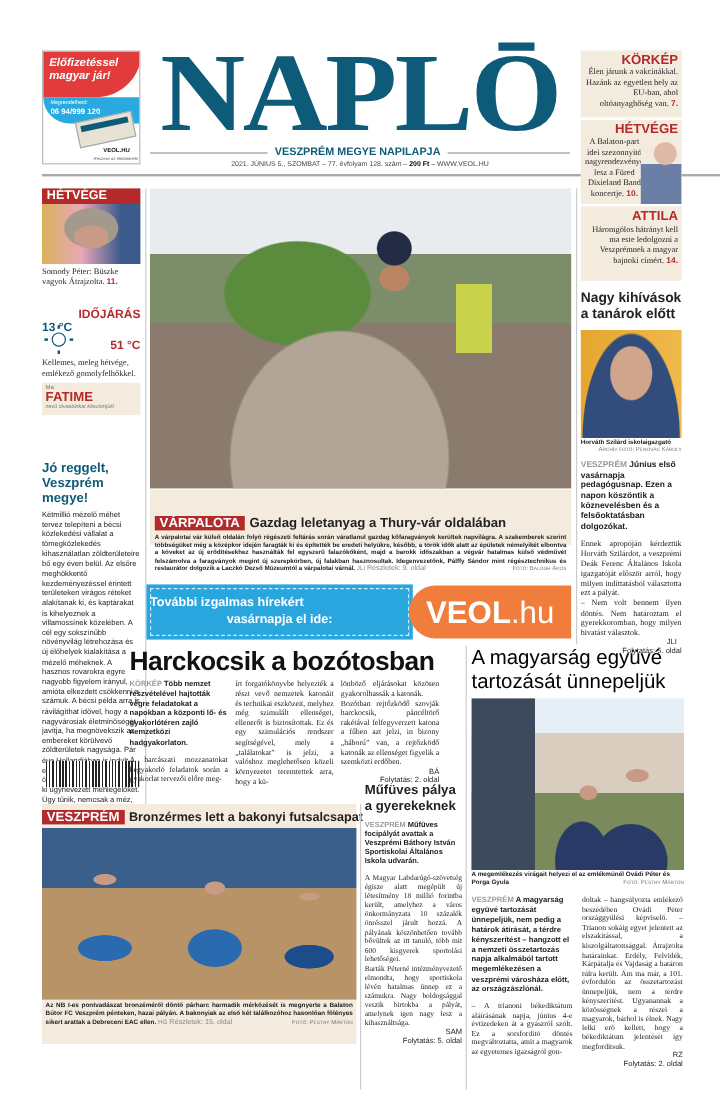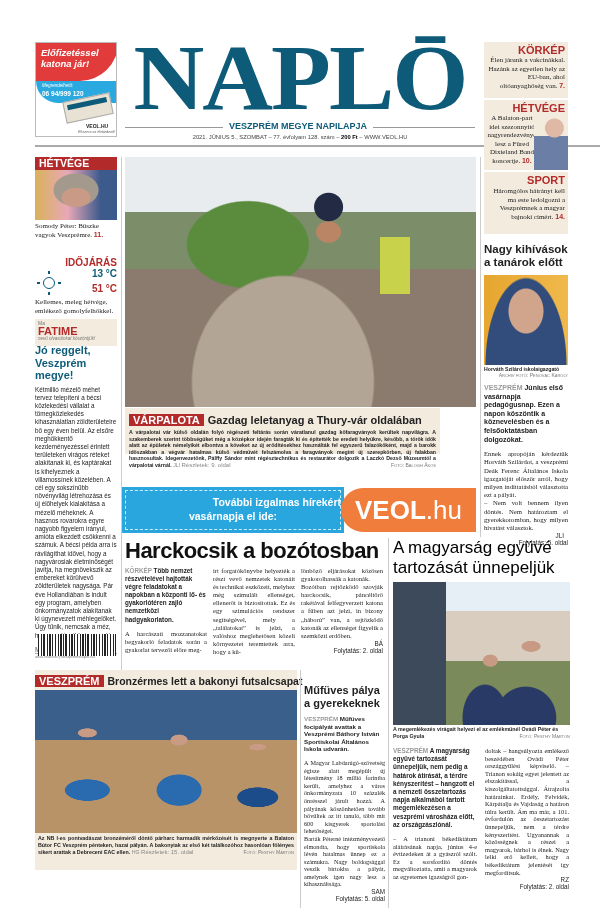--- a/index.html
+++ b/index.html
@@ -15,21 +15,21 @@
 .photo{overflow:hidden}
 .vline{position:absolute;width:1px;background:#ccc}
 .hline{position:absolute;height:1px;background:#bbb}
 .credit{font-family:"Liberation Sans",sans-serif;font-size:5px;color:#777;font-variant:small-caps}
 </style>
 </head>
 <body>
 
 <div class="abs" style="left:35px;top:42px;width:82px;height:95px;border:1px solid #bbb;background:#fff;overflow:hidden">
   <div class="abs" style="left:0;top:0;width:82px;height:38px;background:#e23b3b;border-radius:0 0 40px 0"></div>
-  <div class="abs sans" style="left:5px;top:4px;width:76px;color:#fff;font-weight:bold;font-style:italic;font-size:9.5px;line-height:11px">Előfizetéssel katona jár!</div>
+  <div class="abs sans" style="left:5px;top:4px;width:76px;color:#fff;font-weight:bold;font-style:italic;font-size:9.5px;line-height:11px">Előfizetéssel magyar jár!</div>
   <div class="abs" style="left:0;top:38px;width:82px;height:22px;background:#29a9e0;border-radius:0 0 0 30px"></div>
   <div class="abs sans" style="left:6px;top:40px;color:#fff;font-size:4.5px;font-style:italic">Megrendelhető:</div>
   <div class="abs sans" style="left:6px;top:47px;color:#fff;font-size:6.5px;font-weight:bold">06 94/999 120</div>
   <div class="abs" style="left:28px;top:54px;width:48px;height:22px;background:#e8e2d4;border:1px solid #aaa;transform:rotate(-12deg)">
       <div style="margin:3px;height:5px;background:#0d5b78"></div>
     </div>
   <div class="abs sans" style="left:50px;top:80px;font-size:5px;font-weight:bold;color:#222">VEOL.HU</div>
   <div class="abs sans" style="left:42px;top:87px;font-size:3.5px;font-style:italic;color:#555">Részese az életünknek!</div>
 </div>
 
@@ -44,99 +44,99 @@
 <div class="abs beige" style="left:484px;top:42px;width:84px;height:56px;padding:2px 3px;text-align:right">
   <div class="sans red" style="font-weight:bold;font-size:11px;line-height:12px">KÖRKÉP</div>
   <div style="font-size:7px;line-height:8.6px"><span>Élen járunk a vakcinákkal. Hazánk az egyetlen hely az EU-ban, ahol oltóanyaghőség van.</span> <b class="red sans">7.</b></div>
 </div>
 <div class="abs beige" style="left:484px;top:100px;width:84px;height:70px;padding:2px 3px;overflow:hidden">
   <div class="sans red" style="text-align:right;font-weight:bold;font-size:11px;line-height:12px">HÉTVÉGE</div>
   <div class="abs photo" style="left:50px;top:14px;width:34px;height:56px;background:radial-gradient(circle at 60% 25%,#e0b9a6 0 9px,transparent 10px),linear-gradient(180deg,#f3ebde 0 40%,#6b7fa6 40%)"></div>
   <div style="width:50px;font-size:7px;line-height:8.6px;text-align:center"><span>A Balaton-part idei szezonnyitó nagyrendezvénye lesz a Füred Dixieland Band koncertje.</span> <b class="red sans">10.</b></div>
 </div>
 <div class="abs beige" style="left:484px;top:172px;width:84px;height:62px;padding:2px 3px;text-align:right">
-  <div class="sans red" style="font-weight:bold;font-size:11px;line-height:13px">SPORT</div>
+  <div class="sans red" style="font-weight:bold;font-size:11px;line-height:13px">ATTILA</div>
   <div style="font-size:7px;line-height:8.6px"><span>Háromgólos hátrányt kell ma este ledolgozni a Veszprémnek a magyar bajnoki címért.</span> <b class="red sans">14.</b></div>
 </div>
 
 <div class="abs" style="left:35px;top:157px;width:82px">
   <div class="sec-tag" style="font-size:10.5px;line-height:13px">HÉTVÉGE</div>
   <div class="photo" style="height:50px;background:radial-gradient(ellipse at 50% 55%,#c99a85 0 14px,transparent 15px),radial-gradient(ellipse at 50% 40%,#a39a8d 0 22px,transparent 23px),linear-gradient(90deg,#d9b25a,#e8a8b8 40%,#3c5a8c 80%)"></div>
-  <div style="font-size:7px;line-height:8.6px;margin-top:2px"><span>Somody Péter: Büszke vagyok Veszprémre.</span> <b class="red sans">11.</b></div>
+  <div style="font-size:7px;line-height:8.6px;margin-top:2px"><span>Somody Péter: Büszke vagyok Átrajzolta.</span> <b class="red sans">11.</b></div>
 </div>
 <div class="vline" style="left:121px;top:157px;height:520px"></div>
 
 <div class="abs" style="left:35px;top:257px;width:82px">
   <div class="sans red" style="text-align:right;font-weight:bold;font-size:10px;line-height:11px">IDŐJÁRÁS</div>
   <div class="abs" style="left:2px;top:14px;width:24px;height:24px">
     <div style="position:absolute;left:6px;top:6px;width:12px;height:12px;border:1.5px solid #0d5b78;border-radius:50%"></div>
     <div style="position:absolute;left:11px;top:0;width:2px;height:3px;background:#0d5b78"></div>
     <div style="position:absolute;left:11px;bottom:0;width:2px;height:3px;background:#0d5b78"></div>
     <div style="position:absolute;top:11px;left:0;width:3px;height:2px;background:#0d5b78"></div>
     <div style="position:absolute;top:11px;right:0;width:3px;height:2px;background:#0d5b78"></div>
   </div>
-  <div class="sans teal" style="text-align:right;font-weight:bold;font-size:10px;line-height:12px">13 °C</div>
+  <div class="sans teal" style="font-weight:bold;font-size:10px;line-height:12px">13 °C</div>
   <div class="sans red" style="text-align:right;font-weight:bold;font-size:10px;line-height:14px;margin-top:2px">51 °C</div>
   <div style="font-size:7px;line-height:8.6px;margin-top:2px">Kellemes, meleg hétvége, emlékező gomolyfelhőkkel.</div>
 </div>
 <div class="abs beige" style="left:35px;top:319px;width:82px;height:27px;padding:1px 3px">
   <div class="sans" style="font-size:5px;color:#777">Ma</div>
   <div class="sans red" style="font-weight:bold;font-size:11px;line-height:10px">FATIME</div>
   <div class="sans" style="font-size:4.5px;color:#777;font-style:italic">nevű olvasóinkat köszöntjük!</div>
 </div>
 
-<div class="abs" style="left:35px;top:344px;width:82px">
+<div class="abs" style="left:35px;top:384px;width:82px">
   <div class="sans teal" style="font-weight:bold;font-size:11px;line-height:12.5px">Jó reggelt, Veszprém megye!</div>
   <div class="sans" style="font-size:6.3px;line-height:8.2px;margin-top:4px;text-align:left">Kétmillió mézelő méhet tervez telepíteni a bécsi közlekedési vállalat a tömegközlekedés kihasználatlan zöldterületeire bő egy éven belül. Az elsőre meghökkentő kezdeményezéssel érintett területeken virágos réteket alakítanak ki, és kaptárakat is kihelyeznek a villamossínek közelében. A cél egy sokszínűbb növényvilág létrehozása és új élőhelyek kialakítása a mézelő méheknek. A hasznos rovarokra egyre nagyobb figyelem irányul, amióta elkezdett csökkenni a számuk. A bécsi példa arra is rávilágíthat idővel, hogy a nagyvárosiak életminőségét javítja, ha megnövekszik az embereket körülvevő zöldterületek nagysága. Pár éve Hollandiában is indult egy program, amelyben önkormányzatok alakítanak ki úgynevezett méhlegelőket. Úgy tűnik, nemcsak a méz, hanem a jó példa is ragadós.</div>
   <div class="sans" style="font-weight:bold;font-size:6.5px;color:#888;margin-top:6px;border-bottom:1px solid #aaa">MARTON ATTILA</div>
   <div class="sans" style="font-size:4px;color:#777">attila.marton@veszpreminaplo.hu</div>
 </div>
 <div class="abs" style="left:38px;top:634px;width:78px;height:22px;background:repeating-linear-gradient(90deg,#222 0 1.5px,#fff 1.5px 3px,#222 3px 4px,#fff 4px 5.5px)"></div>
 
 <div class="abs photo" style="left:125px;top:157px;width:351px;height:250px;background:
  radial-gradient(ellipse at 58% 20%,#222a44 0 14px,transparent 15px),
  radial-gradient(ellipse at 58% 30%,#b98565 0 12px,transparent 13px),
  linear-gradient(180deg,transparent 0 32%,#c8d24a 32% 55%,transparent 55%) 255px 0/30px 100% no-repeat,
  radial-gradient(ellipse at 45% 90%,#b2a596 0 90px,transparent 92px),
  radial-gradient(ellipse at 35% 35%,#5b8b3c 0 60px,transparent 62px),
  linear-gradient(180deg,#e9ecef 0 22%,#7c8d6a 22% 45%,#8a7b6e 45% 100%)"></div>
-<div class="abs beige" style="left:125px;top:408px;width:315px;height:46px;padding:2px 4px">
+<div class="abs beige" style="left:125px;top:408px;width:351px;height:46px;padding:18px 4px">
   <div style="white-space:nowrap">
     <span class="sec-tag" style="font-size:11px;line-height:13px">VÁRPALOTA</span>
     <span class="sans" style="font-weight:bold;font-size:11px">Gazdag leletanyag a Thury-vár oldalában</span>
   </div>
   <div class="sans" style="font-size:5.2px;line-height:6.6px;font-weight:bold;margin-top:1px;text-align:justify">
     <span>A várpalotai vár külső oldalán folyó régészeti feltárás során váratlanul gazdag kőfaragványok kerültek napvilágra. A szakemberek szerint többségüket még a középkor idején faragták ki és építették be eredeti helyükre, később, a török idők alatt az épületek némelyikét elbontva a köveket az új erődítésekhez használták fel egyszerű falazókőként, majd a barokk időszakban a végvár hatalmas külső védművét felszámolva a faragványok megint új szerepkörben, új falakban hasznosultak. Idegenvezetőnk, Pálffy Sándor mint régésztechnikus és restaurátor dolgozik a Laczkó Dezső Múzeumtól a várpalotai várnál.</span>
     <span style="font-weight:normal;color:#888">JLI</span>
     <span style="font-weight:normal;color:#888;font-size:6px">Részletek: 9. oldal</span>
     <span class="credit" style="float:right;font-weight:normal">Fotó: Balogh Ákos</span>
   </div>
 </div>
 
 <div class="abs" style="left:125px;top:490px;width:351px;height:40px">
   <div class="abs" style="left:0;top:0;width:216px;height:40px;background:#2aa6df;border:1px dashed #cfeefb;outline:3px solid #2aa6df"></div>
-  <div class="abs sans" style="left:0;top:6px;width:216px;text-align:right;color:#fff;font-weight:bold;font-size:10.5px">További izgalmas hírekért</div>
+  <div class="abs sans" style="left:0;top:6px;width:216px;text-align:left;color:#fff;font-weight:bold;font-size:10.5px">További izgalmas hírekért</div>
   <div class="abs sans" style="left:0;top:20px;width:216px;text-align:center;color:#fff;font-weight:bold;font-size:10.5px">vasárnapja el ide:</div>
   <div class="abs" style="left:216px;top:-2px;width:135px;height:44px;background:#f07d3c;border-radius:22px 0 0 22px"></div>
   <div class="abs sans" style="left:230px;top:4px;color:#fff;font-size:26px;line-height:32px"><b>VEOL</b><span>.hu</span></div>
 </div>
 
 <div class="abs" style="left:484px;top:243px;width:84px">
   <div class="sans" style="font-weight:bold;font-size:11.5px;line-height:13px">Nagy kihívások a tanárok előtt</div>
   <div class="photo" style="margin-top:6px;height:90px;background:radial-gradient(ellipse at 50% 40%,#d1a48c 0 17px,transparent 18px),radial-gradient(ellipse at 50% 100%,#324d7c 0 40px,transparent 41px),linear-gradient(90deg,#e6a630,#f0b94c)"></div>
   <div class="sans" style="font-weight:bold;font-size:5.2px;margin-top:1px">Horváth Szilárd iskolaigazgató</div>
   <div class="credit" style="text-align:right">Archív fotó: Penovác Károly</div>
   <div class="bold-lead" style="margin-top:6px"><span style="color:#999">VESZPRÉM</span> <span>Június első vasárnapja pedagógusnap. Ezen a napon köszöntik a köznevelésben és a felsőoktatásban dolgozókat.</span></div>
   <div class="body-txt" style="margin-top:6px;white-space:pre-line;font-size:6.7px;line-height:8.2px">Ennek apropóján kérdeztük Horváth Szilárdot, a veszprémi Deák Ferenc Általános Iskola igazgatóját először arról, hogy milyen indíttatásból választotta ezt a pályát.
 – Nem volt bennem ilyen döntés. Nem határoztam el gyerekkoromban, hogy milyen hivatást választok.</div>
   <div class="sans" style="text-align:right;font-size:6.3px"><span style="margin-right:4px">JLI</span><br><span>Folytatás: 5. oldal</span></div>
 </div>
 <div class="vline" style="left:480px;top:157px;height:380px"></div>
 
-<div class="abs" style="left:125px;top:538px;width:258px">
+<div class="abs" style="left:108px;top:538px;width:258px">
   <div class="sans" style="font-weight:bold;font-size:22px;line-height:25px;letter-spacing:-0.5px;color:#111">Harckocsik a bozótosban</div>
   <div style="display:flex;gap:6px;margin-top:4px">
     <div style="width:82px">
       <div class="bold-lead" style="font-size:6.3px;line-height:8.1px"><span style="color:#999">KÖRKÉP</span> <span>Több nemzet részvételével hajtották végre feladatokat a napokban a központi lő- és gyakorlótéren zajló nemzetközi hadgyakorlaton.</span></div>
       <div class="body-txt" style="margin-top:6px;font-size:6.5px;line-height:8.1px">A harcászati mozzanatokat begyakorló feladatok során a gyakorlat tervezői előre meg-</div>
     </div>
     <div class="body-txt" style="width:82px;font-size:6.5px;line-height:8.1px">írt forgatókönyvbe helyezték a részt vevő nemzetek katonáit és technikai eszközeit, melyhez még szimulált ellenséget, ellenerőt is biztosítottak. Ez és egy szimulációs rendszer segítségével, mely a „találatokat” is jelzi, a valóshoz meglehetősen közeli környezetet teremtettek arra, hogy a kü-</div>
     <div style="width:82px">
       <div class="body-txt" style="white-space:pre-line;font-size:6.5px;line-height:8.1px">lönböző eljárásokat közösen gyakorolhassák a katonák.
 Bozótban rejtőzködő szovják harckocsik, páncéltörő rakétával felfegyverzett katona a fűben azt jelzi, in bizony „háború” van, a rejtőzködő katonák az ellenséget figyelik a szemközti erdőben.</div>
@@ -183,20 +183,20 @@
    radial-gradient(ellipse at 85% 75%,#1d4c8a 0 20px,transparent 21px),
    linear-gradient(180deg,#3a5f8a 0 35%,#b89368 35% 100%)"></div>
   <div class="sans" style="font-size:5.3px;line-height:7px;font-weight:bold;padding:2px 3px;text-align:justify">
     <span>Az NB I-es pontvadászat bronzéméről döntő párharc harmadik mérkőzését is megnyerte a Balaton Bútor FC Veszprém pénteken, hazai pályán. A bakonyiak az első két találkozóhoz hasonlóan fölényes sikert arattak a Debreceni EAC ellen.</span>
     <span style="font-weight:normal;color:#888">HG</span>
     <span style="font-weight:normal;color:#888;font-size:6px">Részletek: 15. oldal</span>
     <span class="credit" style="float:right;font-weight:normal">Fotó: Pesthy Márton</span>
   </div>
 </div>
 
-<div class="abs" style="left:304px;top:684px;width:81px">
+<div class="abs" style="left:304px;top:653px;width:81px">
   <div class="sans" style="font-weight:bold;font-size:11px;line-height:13px">Műfüves pálya a gyerekeknek</div>
   <div class="bold-lead" style="font-size:6.2px;line-height:7.6px;margin-top:5px"><span style="color:#999">VESZPRÉM</span> <span>Műfüves focipályát avattak a Veszprémi Báthory István Sportiskolai Általános Iskola udvarán.</span></div>
   <div class="body-txt" style="margin-top:6px;white-space:pre-line;font-size:6.2px;line-height:7.6px">A Magyar Labdarúgó-szövetség égisze alatt megépült új létesítmény 18 millió forintba került, amelyhez a város önkormányzata 10 százalék önrésszel járult hozzá. A pályának köszönhetően tovább bővültek az itt tanuló, több mit 600 kisgyerek sportolási lehetőségei.
 Barták Péterné intézményvezető elmondta, hogy sportiskola lévén hatalmas ünnep ez a számukra. Nagy boldogsággal veszik birtokba a pályát, amelynek igen nagy lesz a kihasználtsága.</div>
   <div class="sans" style="text-align:right;font-size:6.3px"><span>SAM</span><br><span>Folytatás: 5. oldal</span></div>
 </div>
 <div class="vline" style="left:300px;top:670px;height:238px"></div>
 
 </body></html>

